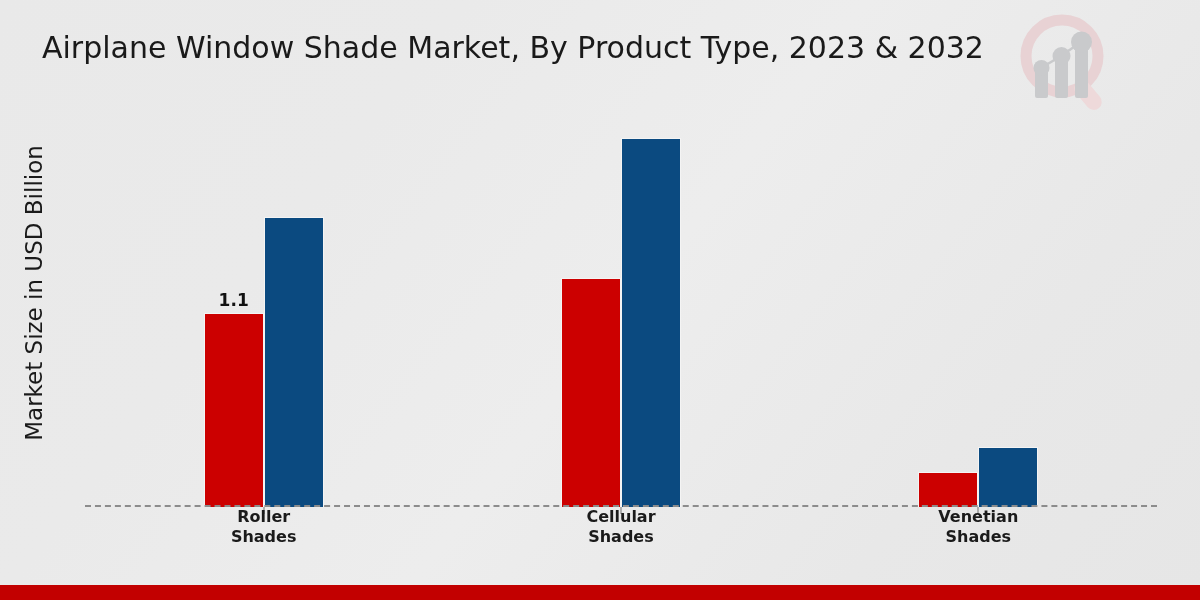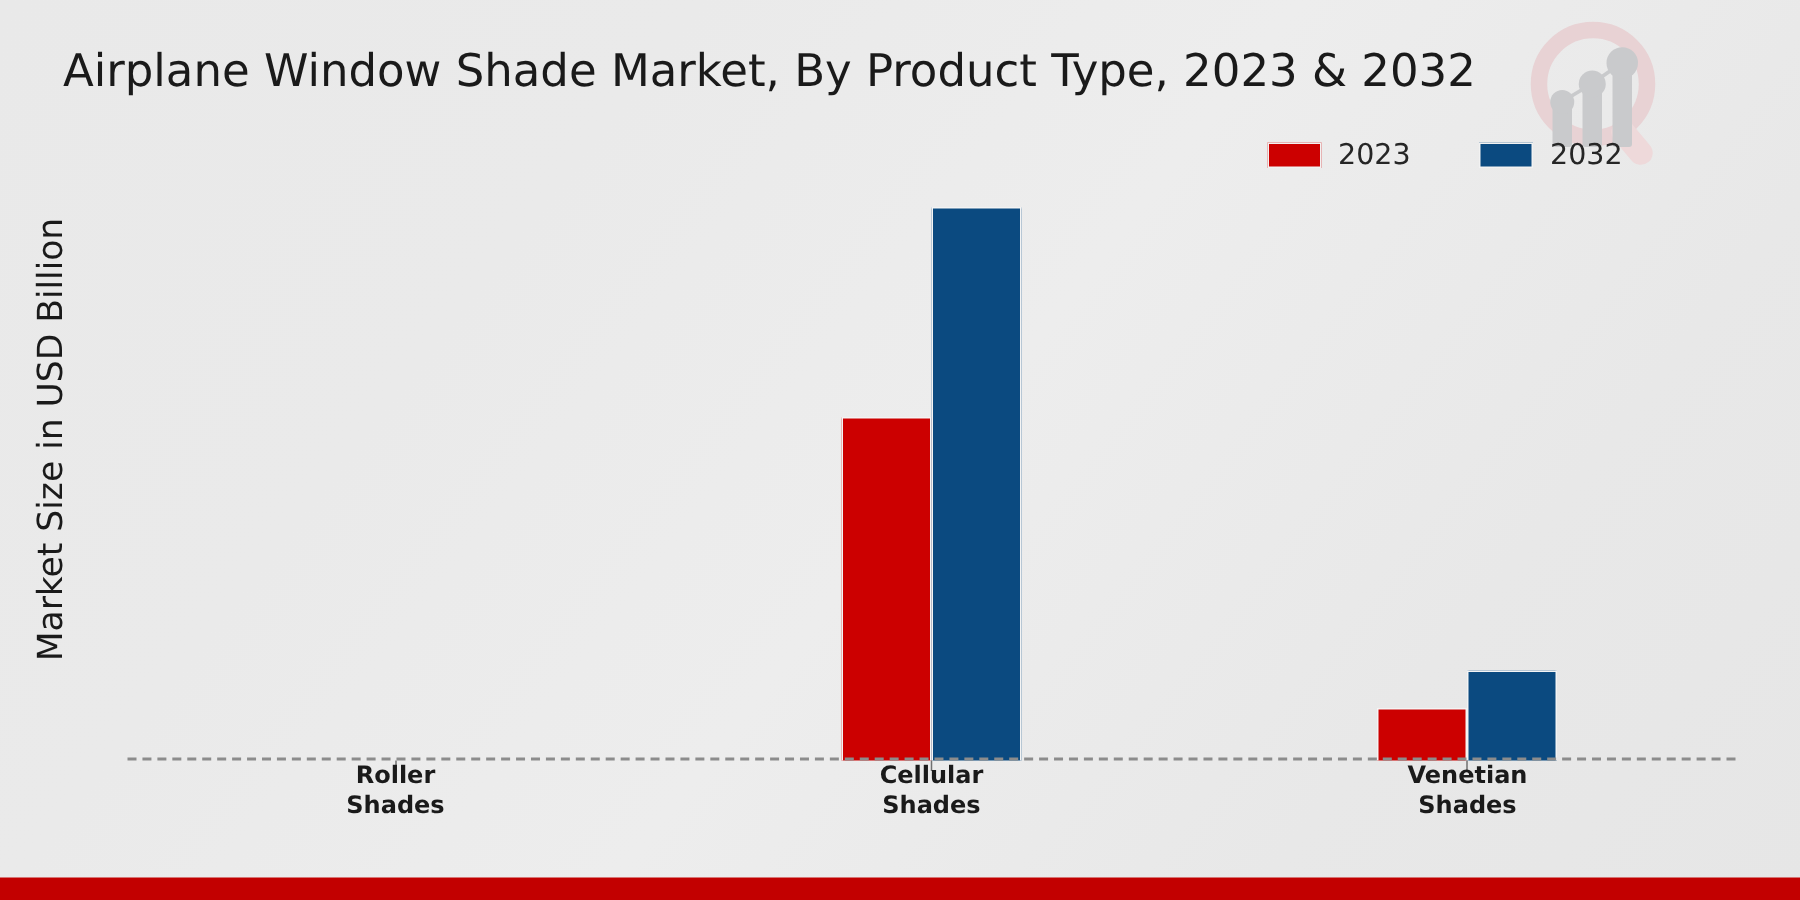--- a/index.html
+++ b/index.html
@@ -187,36 +187,32 @@
       <rect x="65" y="36" width="13" height="56" rx="2" fill="#c9cacc"></rect>
       <path d="M31 62 L51 50 L71 36" stroke="#c9cacc" stroke-width="2.5" fill="none"></path>
       <circle cx="31.5" cy="62" r="8" fill="#c9cacc"></circle>
       <circle cx="51.5" cy="50" r="9" fill="#c9cacc"></circle>
       <circle cx="71.5" cy="36" r="10.5" fill="#c9cacc"></circle>
     </svg>
   </div>
 
   <div class="chart-title">Airplane Window Shade Market, By Product Type, 2023 &amp; 2032</div>
 
-  <div class="legend">
-    <div class="legend-item">
-      <span class="legend-swatch" style="background:#CC0000"></span>
-      <span class="legend-label">2023</span>
-    </div>
-    <div class="legend-item">
-      <span class="legend-swatch" style="background:#0B4A80"></span>
-      <span class="legend-label">2032</span>
-    </div>
-  </div>
 
   <div class="y-axis-title">Market Size in USD Billion</div>
 
   <div class="plot-area">
     <div class="groups" id="groups">
         <div class="group">
+          <div class="bars">
+            <div class="bar" title="2023: 1.1" style="background: rgb(204, 0, 0); height: 194px;">
+              <span class="bar-value">1.1</span>
+            </div>
+            <div class="bar" title="2032: 1.65" style="background: rgb(11, 74, 128); height: 290px;"></div>
+          </div>
           <span class="tick"></span>
           <div class="cat-label">
             <div>Roller</div>
             <div>Shades</div>
           </div>
         </div>
         <div class="group">
           <div class="bars">
             <div class="bar" title="2023: 1.3" style="background: rgb(204, 0, 0); height: 229px;"></div>
             <div class="bar" title="2032: 2.1" style="background: rgb(11, 74, 128); height: 369px;"></div>

